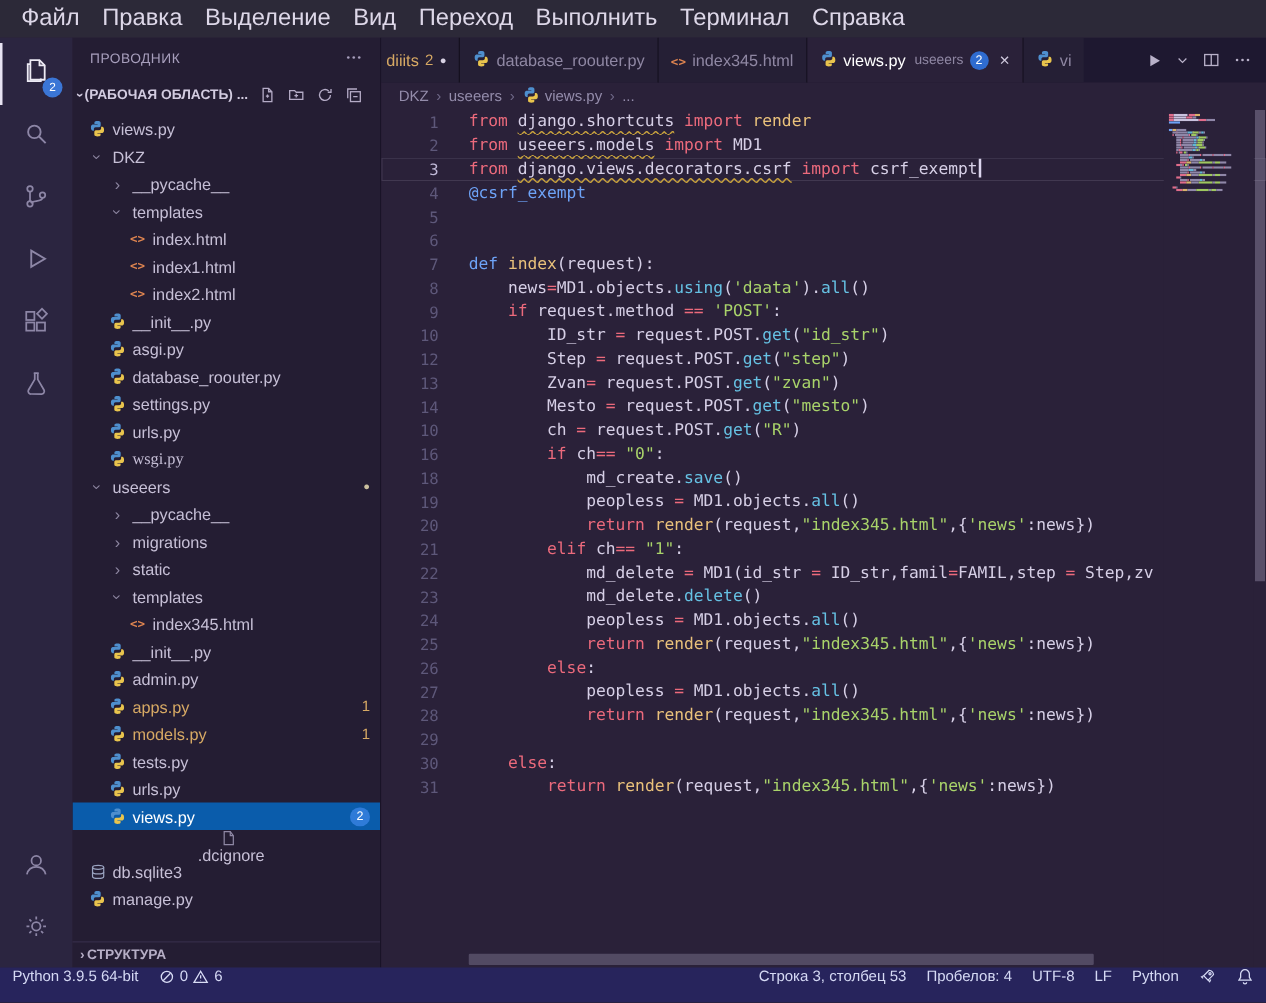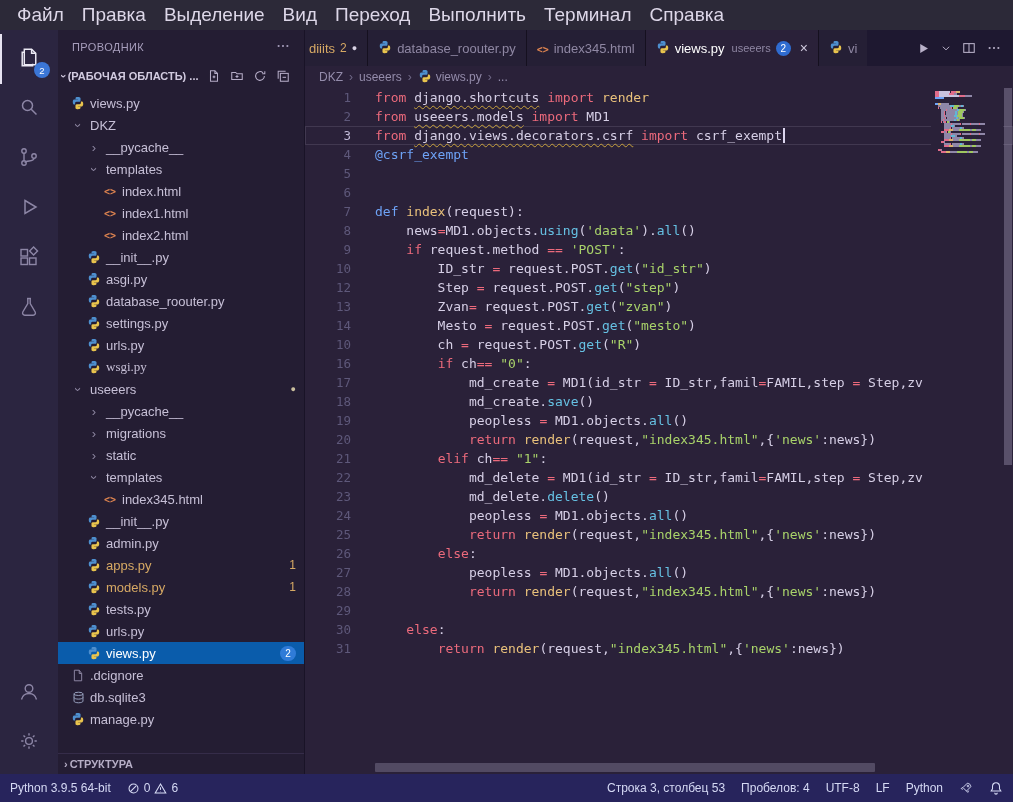--- a/index.html
+++ b/index.html
@@ -70,21 +70,21 @@
   .tk-u{color:#d6cfe6;text-decoration:underline wavy #c8a23d;text-decoration-thickness:1px;text-underline-offset:3px}
 
   .minimap{position:absolute;top:0;right:10px;width:72px;bottom:0;background:#2a2139;z-index:4;padding:3px 2px 0 4px}
   .mrow{height:2px;font-size:0;white-space:nowrap;overflow:hidden}
   .mrow i{display:inline-block;height:2px;vertical-align:top}
   .vscroll{position:absolute;top:0;right:0;width:10px;bottom:0;z-index:5}
   .vthumb{position:absolute;top:0;left:1px;width:8px;height:377px;background:rgba(177,170,199,.35)}
   .hscroll{position:absolute;left:70px;bottom:2px;width:500px;height:9px;background:rgba(177,170,199,.3);z-index:5;border-radius:1px}
 
   
-  .statusbar{position:absolute;left:0;right:0;bottom:0;height:28px;background:#27245c;display:flex;align-items:center;font-size:12px;color:#d5d9f4;padding:0 10px;z-index:10}
+  .statusbar{position:absolute;left:0;right:0;bottom:0;height:28px;background:#27245c;display:flex;align-items:flex-start;font-size:12px;color:#d5d9f4;padding:0 10px;z-index:10}
   .sb-left{display:flex;gap:16px;align-items:center}
   .sb-right{margin-left:auto;display:flex;gap:16px;align-items:center}
   .problems{display:flex;align-items:center;gap:4px}
   .sb-ic{display:flex;align-items:center}
 </style>
 </head>
 <body>
 
 <div class="menubar" id="menubar">
     <div class="menu-item">Файл</div>
@@ -381,21 +381,21 @@
         <div class="trow sel" style="padding-left: 28px;">
           <span class="fic">
             <svg width="14" height="14" viewBox="0 0 16 16">
               <path fill="#4e8fce" d="M7.9 1C5 1 5.2 2.3 5.2 2.3v1.4h2.9v.4H3.9S2 3.9 2 6.9s1.7 2.9 1.7 2.9h1V8.4s-.1-1.7 1.7-1.7h2.9s1.6 0 1.6-1.6V2.7S11.2 1 7.9 1z"></path>
               <path fill="#e9c44d" d="M8.1 15c2.9 0 2.7-1.3 2.7-1.3v-1.4H7.9v-.4h4.2s1.9.2 1.9-2.8-1.7-2.9-1.7-2.9h-1v1.4s.1 1.7-1.7 1.7H6.7s-1.6 0-1.6 1.6v2.4S4.8 15 8.1 15z"></path>
             </svg>
           </span>
           <span class="lbl">views.py</span>
           <span class="tbadge">2</span>
         </div>
-        <div class="trow" style="padding-left: 12px;">
+        <div class="trow" style="padding-left: 12px; flex-direction: column;">
           <span class="fic">
             <svg width="12" height="13" viewBox="0 0 14 16" fill="none" stroke="#8f88a5" stroke-width="1.2">
               <path d="M8.5 1.5H2.5v13h9V5.5l-3-4z"></path>
               <path d="M8.5 1.5v4h3"></path>
             </svg>
           </span>
           <span class="lbl">.dcignore</span>
         </div>
         <div class="trow" style="padding-left: 12px;">
           <span class="fic">
@@ -517,21 +517,20 @@
           <div class="cline"><span class="ln">6</span><span class="ccode"></span></div>
           <div class="cline"><span class="ln">7</span><span class="ccode"><span class="tk-d">def </span><span class="tk-f">index</span><span class="tk-p">(request):</span></span></div>
           <div class="cline"><span class="ln">8</span><span class="ccode"><span class="tk-p">    news</span><span class="tk-o">=</span><span class="tk-p">MD1.objects.</span><span class="tk-m">using</span><span class="tk-p">(</span><span class="tk-s">'daata'</span><span class="tk-p">).</span><span class="tk-m">all</span><span class="tk-p">()</span></span></div>
           <div class="cline"><span class="ln">9</span><span class="ccode"><span class="tk-p">    </span><span class="tk-k">if</span><span class="tk-p"> request.method </span><span class="tk-o">==</span><span class="tk-p"> </span><span class="tk-s">'POST'</span><span class="tk-p">:</span></span></div>
           <div class="cline"><span class="ln">10</span><span class="ccode"><span class="tk-p">        ID_str </span><span class="tk-o">=</span><span class="tk-p"> request.POST.</span><span class="tk-m">get</span><span class="tk-p">(</span><span class="tk-s">"id_str"</span><span class="tk-p">)</span></span></div>
           <div class="cline"><span class="ln">12</span><span class="ccode"><span class="tk-p">        Step </span><span class="tk-o">=</span><span class="tk-p"> request.POST.</span><span class="tk-m">get</span><span class="tk-p">(</span><span class="tk-s">"step"</span><span class="tk-p">)</span></span></div>
           <div class="cline"><span class="ln">13</span><span class="ccode"><span class="tk-p">        Zvan</span><span class="tk-o">=</span><span class="tk-p"> request.POST.</span><span class="tk-m">get</span><span class="tk-p">(</span><span class="tk-s">"zvan"</span><span class="tk-p">)</span></span></div>
           <div class="cline"><span class="ln">14</span><span class="ccode"><span class="tk-p">        Mesto </span><span class="tk-o">=</span><span class="tk-p"> request.POST.</span><span class="tk-m">get</span><span class="tk-p">(</span><span class="tk-s">"mesto"</span><span class="tk-p">)</span></span></div>
           <div class="cline"><span class="ln">10</span><span class="ccode"><span class="tk-p">        ch </span><span class="tk-o">=</span><span class="tk-p"> request.POST.</span><span class="tk-m">get</span><span class="tk-p">(</span><span class="tk-s">"R"</span><span class="tk-p">)</span></span></div>
           <div class="cline"><span class="ln">16</span><span class="ccode"><span class="tk-p">        </span><span class="tk-k">if</span><span class="tk-p"> ch</span><span class="tk-o">==</span><span class="tk-p"> </span><span class="tk-s">"0"</span><span class="tk-p">:</span></span></div>
-          <div class="cline"><span class="ln">17</span><span class="ccode"><span class="tk-p">            md_create </span><span class="tk-o">=</span><span class="tk-p"> MD1(id_str </span><span class="tk-o">=</span><span class="tk-p"> ID_str,famil</span><span class="tk-o">=</span><span class="tk-p">FAMIL,step </span><span class="tk-o">=</span><span class="tk-p"> Step,zv</span></span></div>
           <div class="cline"><span class="ln">18</span><span class="ccode"><span class="tk-p">            md_create.</span><span class="tk-m">save</span><span class="tk-p">()</span></span></div>
           <div class="cline"><span class="ln">19</span><span class="ccode"><span class="tk-p">            peopless </span><span class="tk-o">=</span><span class="tk-p"> MD1.objects.</span><span class="tk-m">all</span><span class="tk-p">()</span></span></div>
           <div class="cline"><span class="ln">20</span><span class="ccode"><span class="tk-p">            </span><span class="tk-k">return </span><span class="tk-f">render</span><span class="tk-p">(request,</span><span class="tk-s">"index345.html"</span><span class="tk-p">,{</span><span class="tk-s">'news'</span><span class="tk-p">:news})</span></span></div>
           <div class="cline"><span class="ln">21</span><span class="ccode"><span class="tk-p">        </span><span class="tk-k">elif</span><span class="tk-p"> ch</span><span class="tk-o">==</span><span class="tk-p"> </span><span class="tk-s">"1"</span><span class="tk-p">:</span></span></div>
           <div class="cline"><span class="ln">22</span><span class="ccode"><span class="tk-p">            md_delete </span><span class="tk-o">=</span><span class="tk-p"> MD1(id_str </span><span class="tk-o">=</span><span class="tk-p"> ID_str,famil</span><span class="tk-o">=</span><span class="tk-p">FAMIL,step </span><span class="tk-o">=</span><span class="tk-p"> Step,zv</span></span></div>
           <div class="cline"><span class="ln">23</span><span class="ccode"><span class="tk-p">            md_delete.</span><span class="tk-m">delete</span><span class="tk-p">()</span></span></div>
           <div class="cline"><span class="ln">24</span><span class="ccode"><span class="tk-p">            peopless </span><span class="tk-o">=</span><span class="tk-p"> MD1.objects.</span><span class="tk-m">all</span><span class="tk-p">()</span></span></div>
           <div class="cline"><span class="ln">25</span><span class="ccode"><span class="tk-p">            </span><span class="tk-k">return </span><span class="tk-f">render</span><span class="tk-p">(request,</span><span class="tk-s">"index345.html"</span><span class="tk-p">,{</span><span class="tk-s">'news'</span><span class="tk-p">:news})</span></span></div>
           <div class="cline"><span class="ln">26</span><span class="ccode"><span class="tk-p">        </span><span class="tk-k">else</span><span class="tk-p">:</span></span></div>
           <div class="cline"><span class="ln">27</span><span class="ccode"><span class="tk-p">            peopless </span><span class="tk-o">=</span><span class="tk-p"> MD1.objects.</span><span class="tk-m">all</span><span class="tk-p">()</span></span></div>

